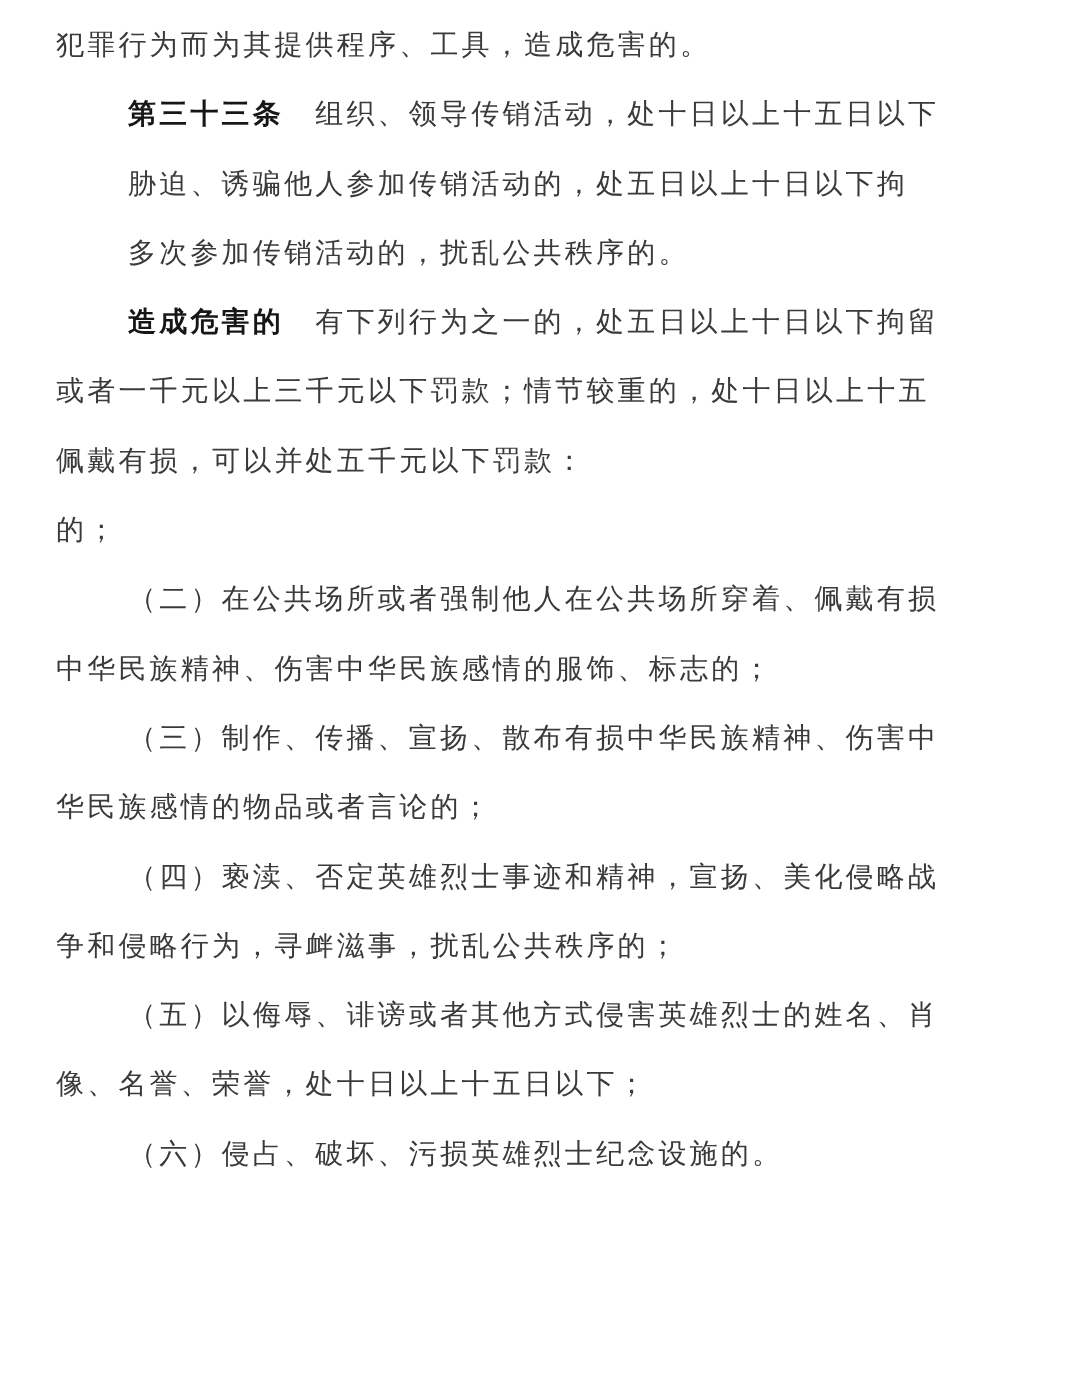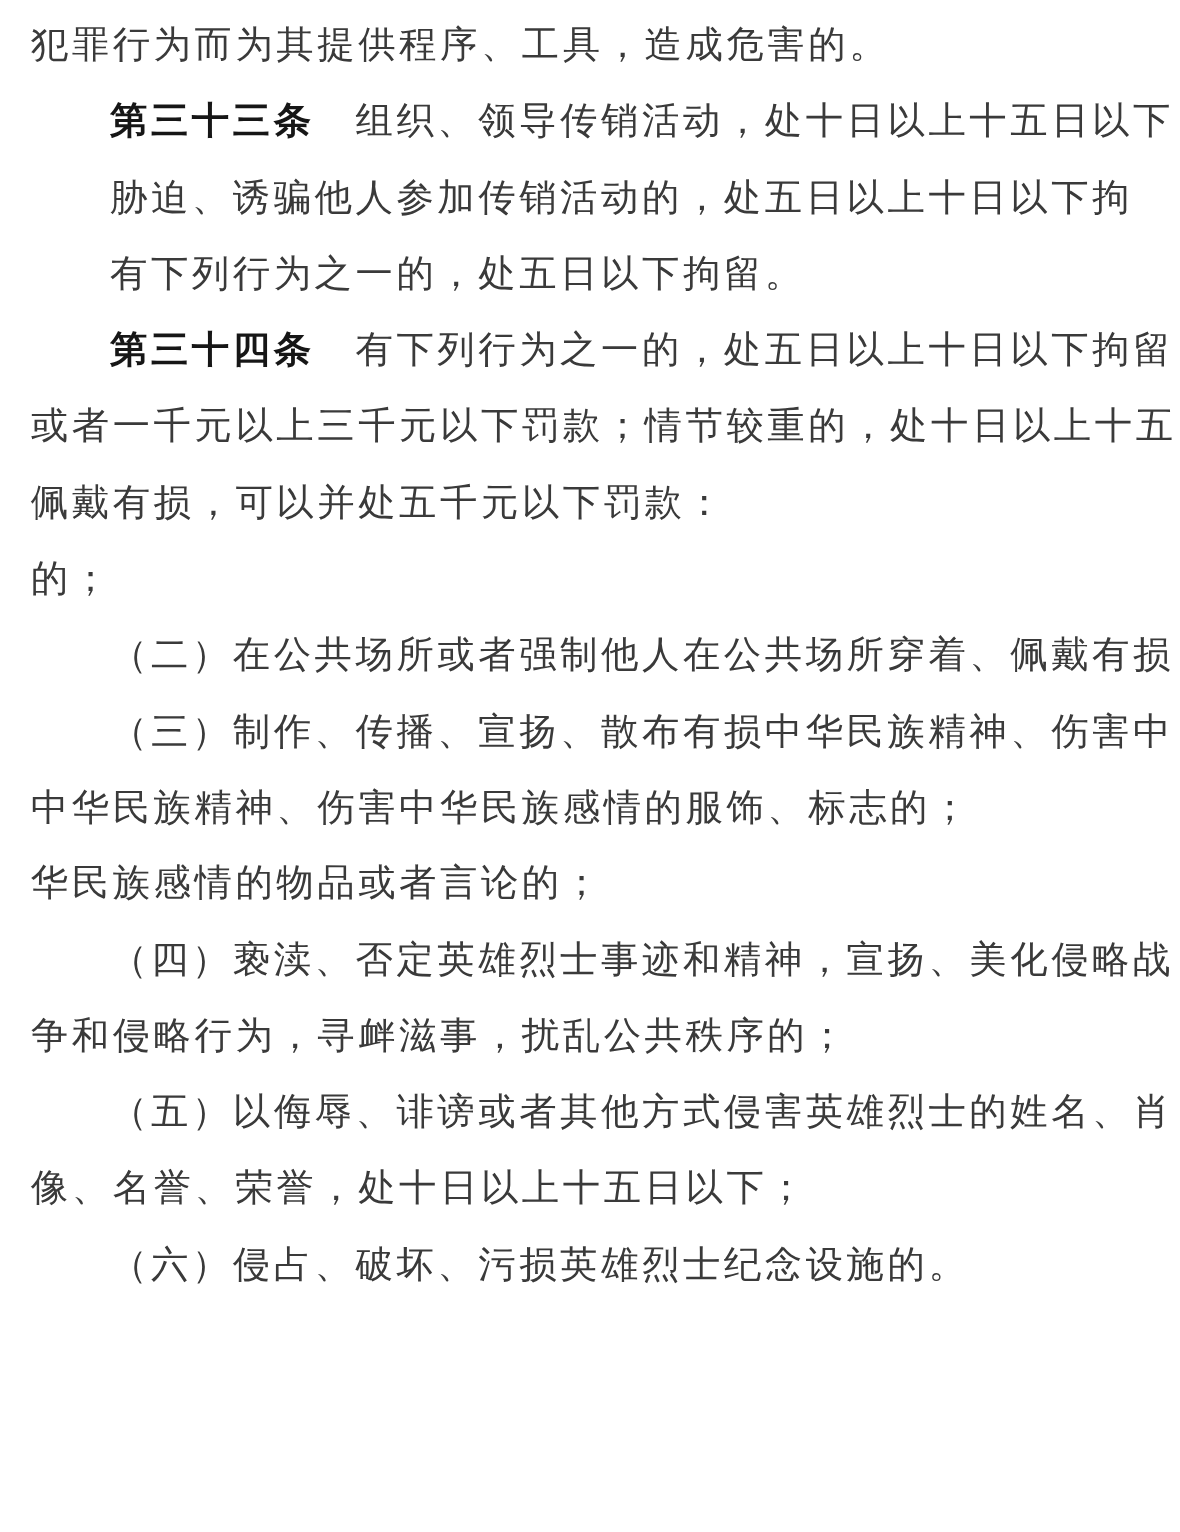--- a/index.html
+++ b/index.html
@@ -14,56 +14,57 @@
     margin: 0;
     background: var(--page-bg, #ffffff);
     overflow: hidden;
     box-sizing: border-box;
     padding: 10px 0 0 28px;
   }
   .doc {
     width: 1017px;
   }
   .line {
-    font-family: Liberation Mono, monospace;
-    font-size: 34px;
+    font-family: Liberation Sans, sans-serif;
+    font-size: 28px;
     line-height: 69.3px;
     height: 69.3px;
     letter-spacing: 3.2px;
     white-space: nowrap;
     color: var(--text-color, #3a3a3a);
     font-weight: 400;
+    margin-left: 28px;
   }
   .line.indent {
     padding-left: 72px;
   }
   .seg-bold {
     font-weight: 700;
     color: var(--bold-color, #161616);
   }
   .seg-reg {
     font-weight: 400;
   }
 </style>
 </head>
 <body>
 
 <div class="page">
   <div class="doc" id="doc-body">
       <div class="line"><span class="seg-reg">犯罪行为而为其提供程序、工具，造成危害的。</span></div>
       <div class="line indent"><span class="seg-bold">第三十三条</span><span class="seg-reg">　组织、领导传销活动，处十日以上十五日以下</span></div>
       <div class="line indent"><span class="seg-reg">胁迫、诱骗他人参加传销活动的，处五日以上十日以下拘</span></div>
-      <div class="line indent"><span class="seg-reg">有下列行为之一的，处五日以下拘留。</span></div>
-      <div class="line indent"><span class="seg-bold">第三十四条</span><span class="seg-reg">　有下列行为之一的，处五日以上十日以下拘留</span></div>
+      <div class="line indent"><span class="seg-reg">多次参加传销活动的，扰乱公共秩序的。</span></div>
+      <div class="line indent"><span class="seg-bold">造成危害的</span><span class="seg-reg">　有下列行为之一的，处五日以上十日以下拘留</span></div>
       <div class="line"><span class="seg-reg">或者一千元以上三千元以下罚款；情节较重的，处十日以上十五</span></div>
       <div class="line"><span class="seg-reg">佩戴有损，可以并处五千元以下罚款：</span></div>
       <div class="line"><span class="seg-reg">的；</span></div>
       <div class="line indent"><span class="seg-reg">（二）在公共场所或者强制他人在公共场所穿着、佩戴有损</span></div>
+      <div class="line"><span class="seg-reg">中华民族精神、伤害中华民族感情的服饰、标志的；</span></div>
       <div class="line indent"><span class="seg-reg">（三）制作、传播、宣扬、散布有损中华民族精神、伤害中</span></div>
-      <div class="line"><span class="seg-reg">中华民族精神、伤害中华民族感情的服饰、标志的；</span></div>
       <div class="line"><span class="seg-reg">华民族感情的物品或者言论的；</span></div>
       <div class="line indent"><span class="seg-reg">（四）亵渎、否定英雄烈士事迹和精神，宣扬、美化侵略战</span></div>
       <div class="line"><span class="seg-reg">争和侵略行为，寻衅滋事，扰乱公共秩序的；</span></div>
       <div class="line indent"><span class="seg-reg">（五）以侮辱、诽谤或者其他方式侵害英雄烈士的姓名、肖</span></div>
       <div class="line"><span class="seg-reg">像、名誉、荣誉，处十日以上十五日以下；</span></div>
       <div class="line indent"><span class="seg-reg">（六）侵占、破坏、污损英雄烈士纪念设施的。</span></div>
     </div>
 </div>
 
 </body></html>

